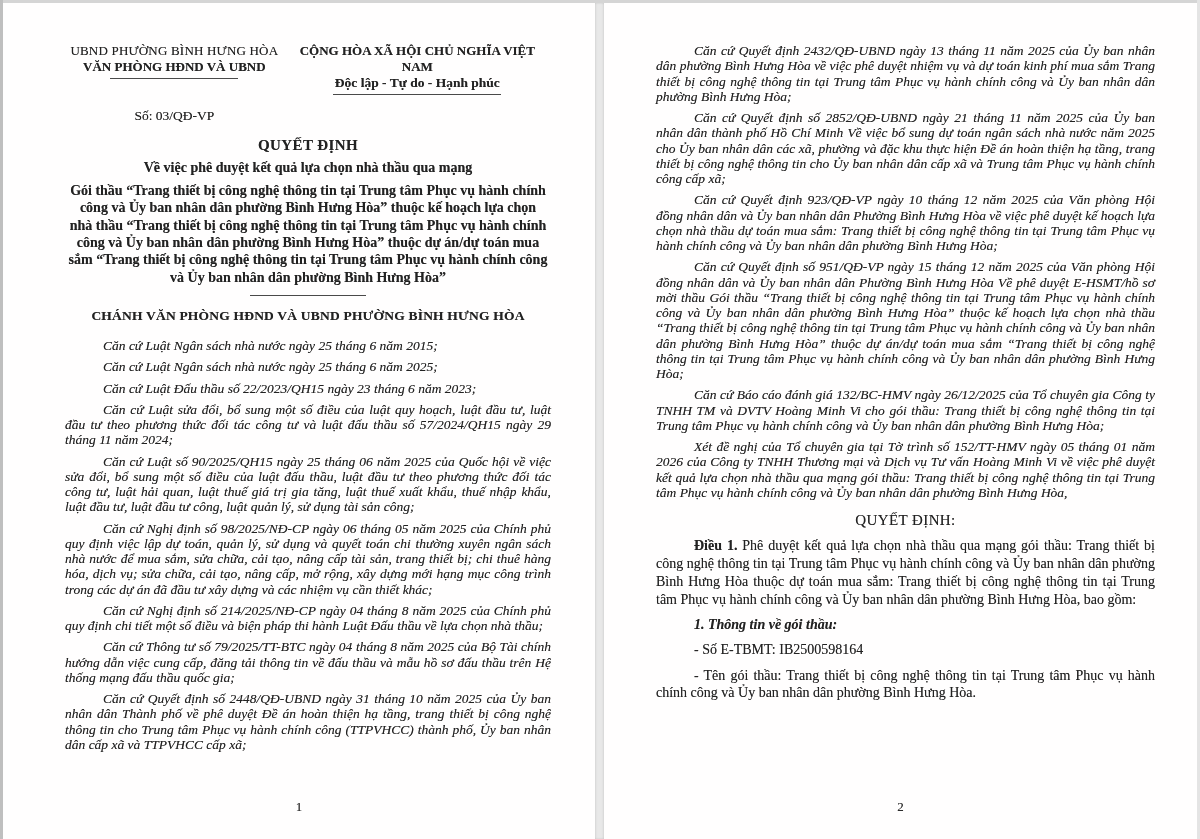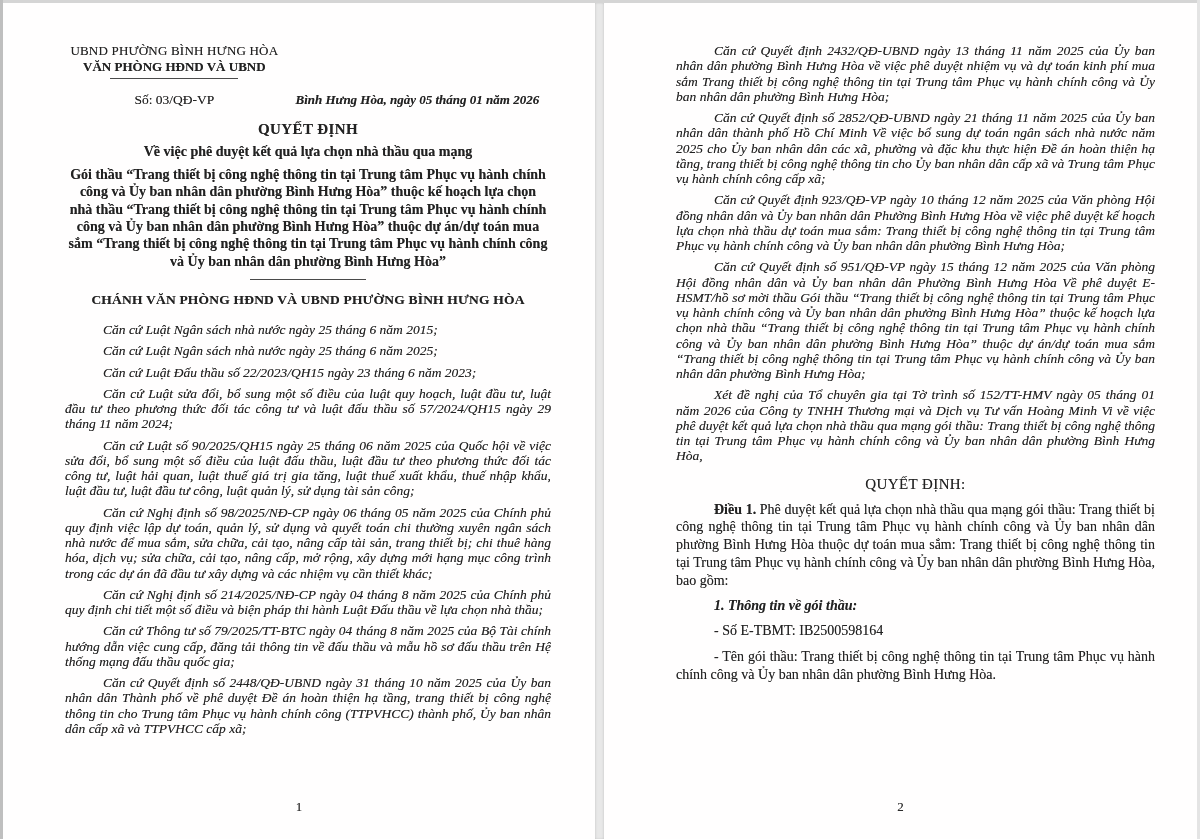--- a/index.html
+++ b/index.html
@@ -11,21 +11,21 @@
   .top-strip  { position:absolute; top:0; left:0; right:0; height:3px; background:#d5d5d5; z-index:5; }
   .left-strip { position:absolute; top:0; left:0; bottom:0; width:3px; background:#bfbfbf; z-index:5; }
   .right-strip{ position:absolute; top:0; right:0; bottom:0; width:3px; background:#e4e4e4; z-index:5; }
 
   .spread { position:absolute; top:3px; left:3px; right:3px; bottom:0; display:flex; }
   .page { background:#fffefe; position:relative; overflow:hidden; box-sizing:border-box; }
   .page * { text-shadow: 0 0 0.4px rgba(20,20,20,0.45); }
   .gutter { width:9px; background:#e8e8e8; box-shadow: inset 1px 0 2px rgba(0,0,0,0.08), inset -1px 0 2px rgba(0,0,0,0.08); }
 
   .page-1 { width:592px; padding:40px 44px 0 62px; }
-  .page-2 { flex:1; padding:40px 42px 0 72px; }
+  .page-2 { flex:1; padding:40px 42px 0 52px; }
 
   
   .hdr-row { display:flex; }
   .hdr-left  { width:45%; text-align:center; }
   .hdr-right { width:55%; text-align:center; }
   .org1  { font-size:13px; letter-spacing:0.2px; }
   .org2  { font-size:13px; font-weight:bold; }
   .nat1  { font-size:13px; font-weight:bold; }
   .nat2  { font-size:13.5px; font-weight:bold; }
   .rule-under { border:none; border-top:1px solid #4a4a4a; margin:3px auto 0; }
@@ -70,25 +70,29 @@
 <div class="spread">
 
   <div class="page page-1">
 
     <div class="hdr-row">
       <div class="hdr-left">
         <div class="org1">UBND PHƯỜNG BÌNH HƯNG HÒA</div>
         <div class="org2">VĂN PHÒNG HĐND VÀ UBND</div>
         <hr class="rule-under rule-org">
       </div>
+      <div class="hdr-right">
+        <div class="nat1">CỘNG HÒA XÃ HỘI CHỦ NGHĨA VIỆT NAM</div>
+        <div class="nat2">Độc lập - Tự do - Hạnh phúc</div>
+        <hr class="rule-under rule-nat">
+      </div>
     </div>
 
     <div class="hdr-row2">
       <div class="doc-number">Số: 03/QĐ-VP</div>
-      <div class="date-line">Bình Hưng Hòa, ngày 05 tháng 01 năm 2026</div>
     </div>
 
     <div class="doc-title">QUYẾT ĐỊNH</div>
     <div class="doc-subtitle">Về việc phê duyệt kết quả lựa chọn nhà thầu qua mạng</div>
     <div class="package-par">Gói thầu “Trang thiết bị công nghệ thông tin tại Trung tâm Phục vụ hành chính công và Ủy ban nhân dân phường Bình Hưng Hòa” thuộc kế hoạch lựa chọn nhà thầu “Trang thiết bị công nghệ thông tin tại Trung tâm Phục vụ hành chính công và Ủy ban nhân dân phường Bình Hưng Hòa” thuộc dự án/dự toán mua sắm “Trang thiết bị công nghệ thông tin tại Trung tâm Phục vụ hành chính công và Ủy ban nhân dân phường Bình Hưng Hòa”</div>
     <hr class="rule-mid">
     <div class="authority">CHÁNH VĂN PHÒNG HĐND VÀ UBND PHƯỜNG BÌNH HƯNG HÒA</div>
 
     <div class="recitals">
       <p class="recital">Căn cứ Luật Ngân sách nhà nước ngày 25 tháng 6 năm 2015;</p>
@@ -107,20 +111,21 @@
 
   <div class="gutter"></div>
 
   <div class="page page-2">
 
     <div class="recitals" style="margin-top:0;">
       <p class="recital">Căn cứ Quyết định 2432/QĐ-UBND ngày 13 tháng 11 năm 2025 của Ủy ban nhân dân phường Bình Hưng Hòa về việc phê duyệt nhiệm vụ và dự toán kinh phí mua sắm Trang thiết bị công nghệ thông tin tại Trung tâm Phục vụ hành chính công và Ủy ban nhân dân phường Bình Hưng Hòa;</p>
       <p class="recital">Căn cứ Quyết định số 2852/QĐ-UBND ngày 21 tháng 11 năm 2025 của Ủy ban nhân dân thành phố Hồ Chí Minh Về việc bổ sung dự toán ngân sách nhà nước năm 2025 cho Ủy ban nhân dân các xã, phường và đặc khu thực hiện Đề án hoàn thiện hạ tầng, trang thiết bị công nghệ thông tin cho Ủy ban nhân dân cấp xã và Trung tâm Phục vụ hành chính công cấp xã;</p>
       <p class="recital">Căn cứ Quyết định 923/QĐ-VP ngày 10 tháng 12 năm 2025 của Văn phòng Hội đồng nhân dân và Ủy ban nhân dân Phường Bình Hưng Hòa về việc phê duyệt kế hoạch lựa chọn nhà thầu dự toán mua sắm: Trang thiết bị công nghệ thông tin tại Trung tâm Phục vụ hành chính công và Ủy ban nhân dân phường Bình Hưng Hòa;</p>
       <p class="recital">Căn cứ Quyết định số 951/QĐ-VP ngày 15 tháng 12 năm 2025 của Văn phòng Hội đồng nhân dân và Ủy ban nhân dân Phường Bình Hưng Hòa Về phê duyệt E-HSMT/hồ sơ mời thầu Gói thầu “Trang thiết bị công nghệ thông tin tại Trung tâm Phục vụ hành chính công và Ủy ban nhân dân phường Bình Hưng Hòa” thuộc kế hoạch lựa chọn nhà thầu “Trang thiết bị công nghệ thông tin tại Trung tâm Phục vụ hành chính công và Ủy ban nhân dân phường Bình Hưng Hòa” thuộc dự án/dự toán mua sắm “Trang thiết bị công nghệ thông tin tại Trung tâm Phục vụ hành chính công và Ủy ban nhân dân phường Bình Hưng Hòa;</p>
+      <p class="recital">Căn cứ Báo cáo đánh giá 132/BC-HMV ngày 26/12/2025 của Tổ chuyên gia Công ty TNHH TM và DVTV Hoàng Minh Vi cho gói thầu: Trang thiết bị công nghệ thông tin tại Trung tâm Phục vụ hành chính công và Ủy ban nhân dân phường Bình Hưng Hòa;</p>
       <p class="recital">Xét đề nghị của Tổ chuyên gia tại Tờ trình số 152/TT-HMV ngày 05 tháng 01 năm 2026 của Công ty TNHH Thương mại và Dịch vụ Tư vấn Hoàng Minh Vi về việc phê duyệt kết quả lựa chọn nhà thầu qua mạng gói thầu: Trang thiết bị công nghệ thông tin tại Trung tâm Phục vụ hành chính công và Ủy ban nhân dân phường Bình Hưng Hòa,</p>
     </div>
 
     <div class="decision-heading">QUYẾT ĐỊNH:</div>
 
     <p class="article"><span class="lead">Điều 1.</span><span> Phê duyệt kết quả lựa chọn nhà thầu qua mạng gói thầu: Trang thiết bị công nghệ thông tin tại Trung tâm Phục vụ hành chính công và Ủy ban nhân dân phường Bình Hưng Hòa thuộc dự toán mua sắm: Trang thiết bị công nghệ thông tin tại Trung tâm Phục vụ hành chính công và Ủy ban nhân dân phường Bình Hưng Hòa, bao gồm:</span></p>
 
     <div class="section-heading">1. Thông tin về gói thầu:</div>
     <p class="item-line">- Số E-TBMT: IB2500598164</p>
     <p class="item-line">- Tên gói thầu: Trang thiết bị công nghệ thông tin tại Trung tâm Phục vụ hành chính công và Ủy ban nhân dân phường Bình Hưng Hòa.</p>

